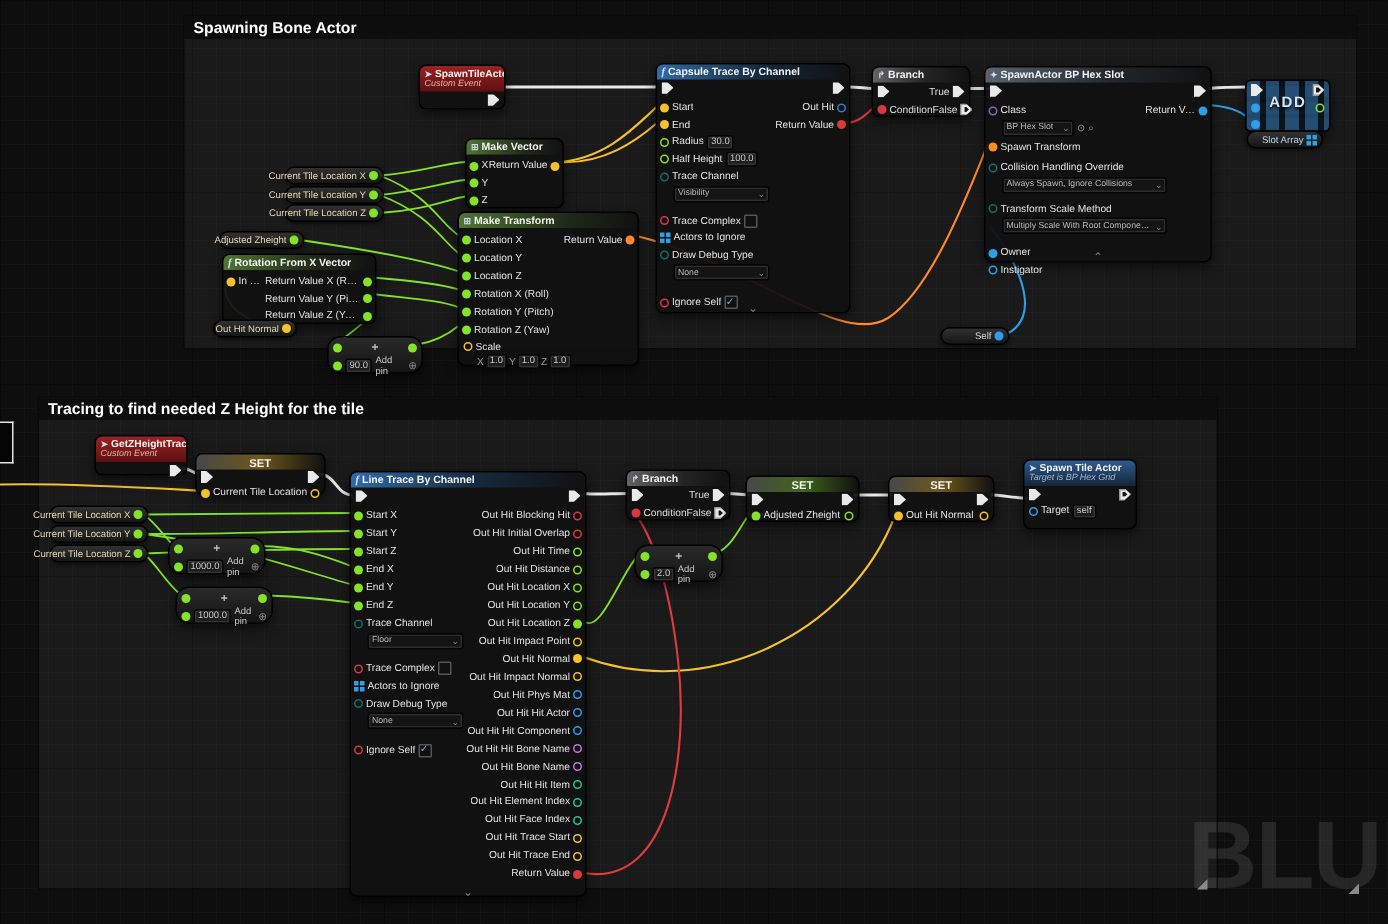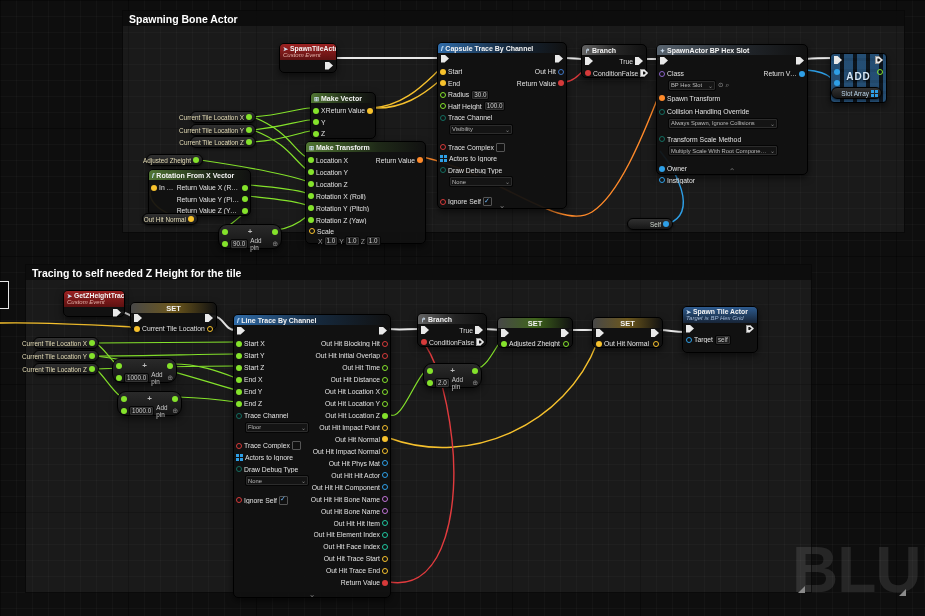--- a/index.html
+++ b/index.html
@@ -97,21 +97,21 @@
   .tri{position:absolute;width:0;height:0;border-left:7px solid transparent;border-bottom:7px solid #8a8a8a;z-index:2;}
   .fragment{position:absolute;z-index:4;background:#050505;border:1px solid #e6e6e6;border-left:none;box-sizing:border-box;}
 </style>
 </head>
 <body>
 
 <div class="comment" style="left:122px;top:10px;width:783px;height:223px;z-index:1">
   <div class="ctitle">Spawning Bone Actor</div>
 </div>
 <div class="comment" style="left:25px;top:264px;width:787px;height:329px;z-index:1">
-  <div class="ctitle">Tracing to self needed Z Height for the tile</div>
+  <div class="ctitle">Tracing to find needed Z Height for the tile</div>
 </div>
 <div class="tri" style="left:798px;top:586px"></div>
 <div class="tri" style="left:899px;top:589px"></div>
 
 <div class="watermark">BLUEPRINT</div>
 
 <svg class="wires" width="925" height="616">
   <g stroke="#e8e8e8" stroke-width="2" fill="none">
     <path d="M337,58 C380,58 408,58 438,58"></path>
     <path d="M566,58 C572,58 577,59 581,59"></path>
@@ -561,21 +561,21 @@
       </div>
   </div>
   <div class="morebtn">⌃</div>
 </div>
 
 <div class="getter" style="left:627px;top:218px;width:46px;height:12px">
   <span style="color:#cfd8cf">Self</span>
   <span class="pin filled" style="--pc:#2e9fe6"></span>
 </div>
 
-<div class="node arraynode" style="left:830px;top:53px;width:57px;height:50px">
+<div class="node arraynode" style="left:830px;top:53px;width:57px;height:35px">
   <div class="addtxt">ADD</div>
   <div class="execrow" style="height:10px;position:relative;z-index:2">
     <span class="pin exec"></span>
     <span class="pin exec hollow"></span>
   </div>
   <div class="execrow" style="height:9px;position:relative;z-index:2">
     <span class="pin filled" style="--pc:#2e9fe6"></span>
     <span class="pin hollow" style="--pc:#84e22b"></span>
   </div>
   <div class="execrow" style="height:9px;position:relative;z-index:2">

